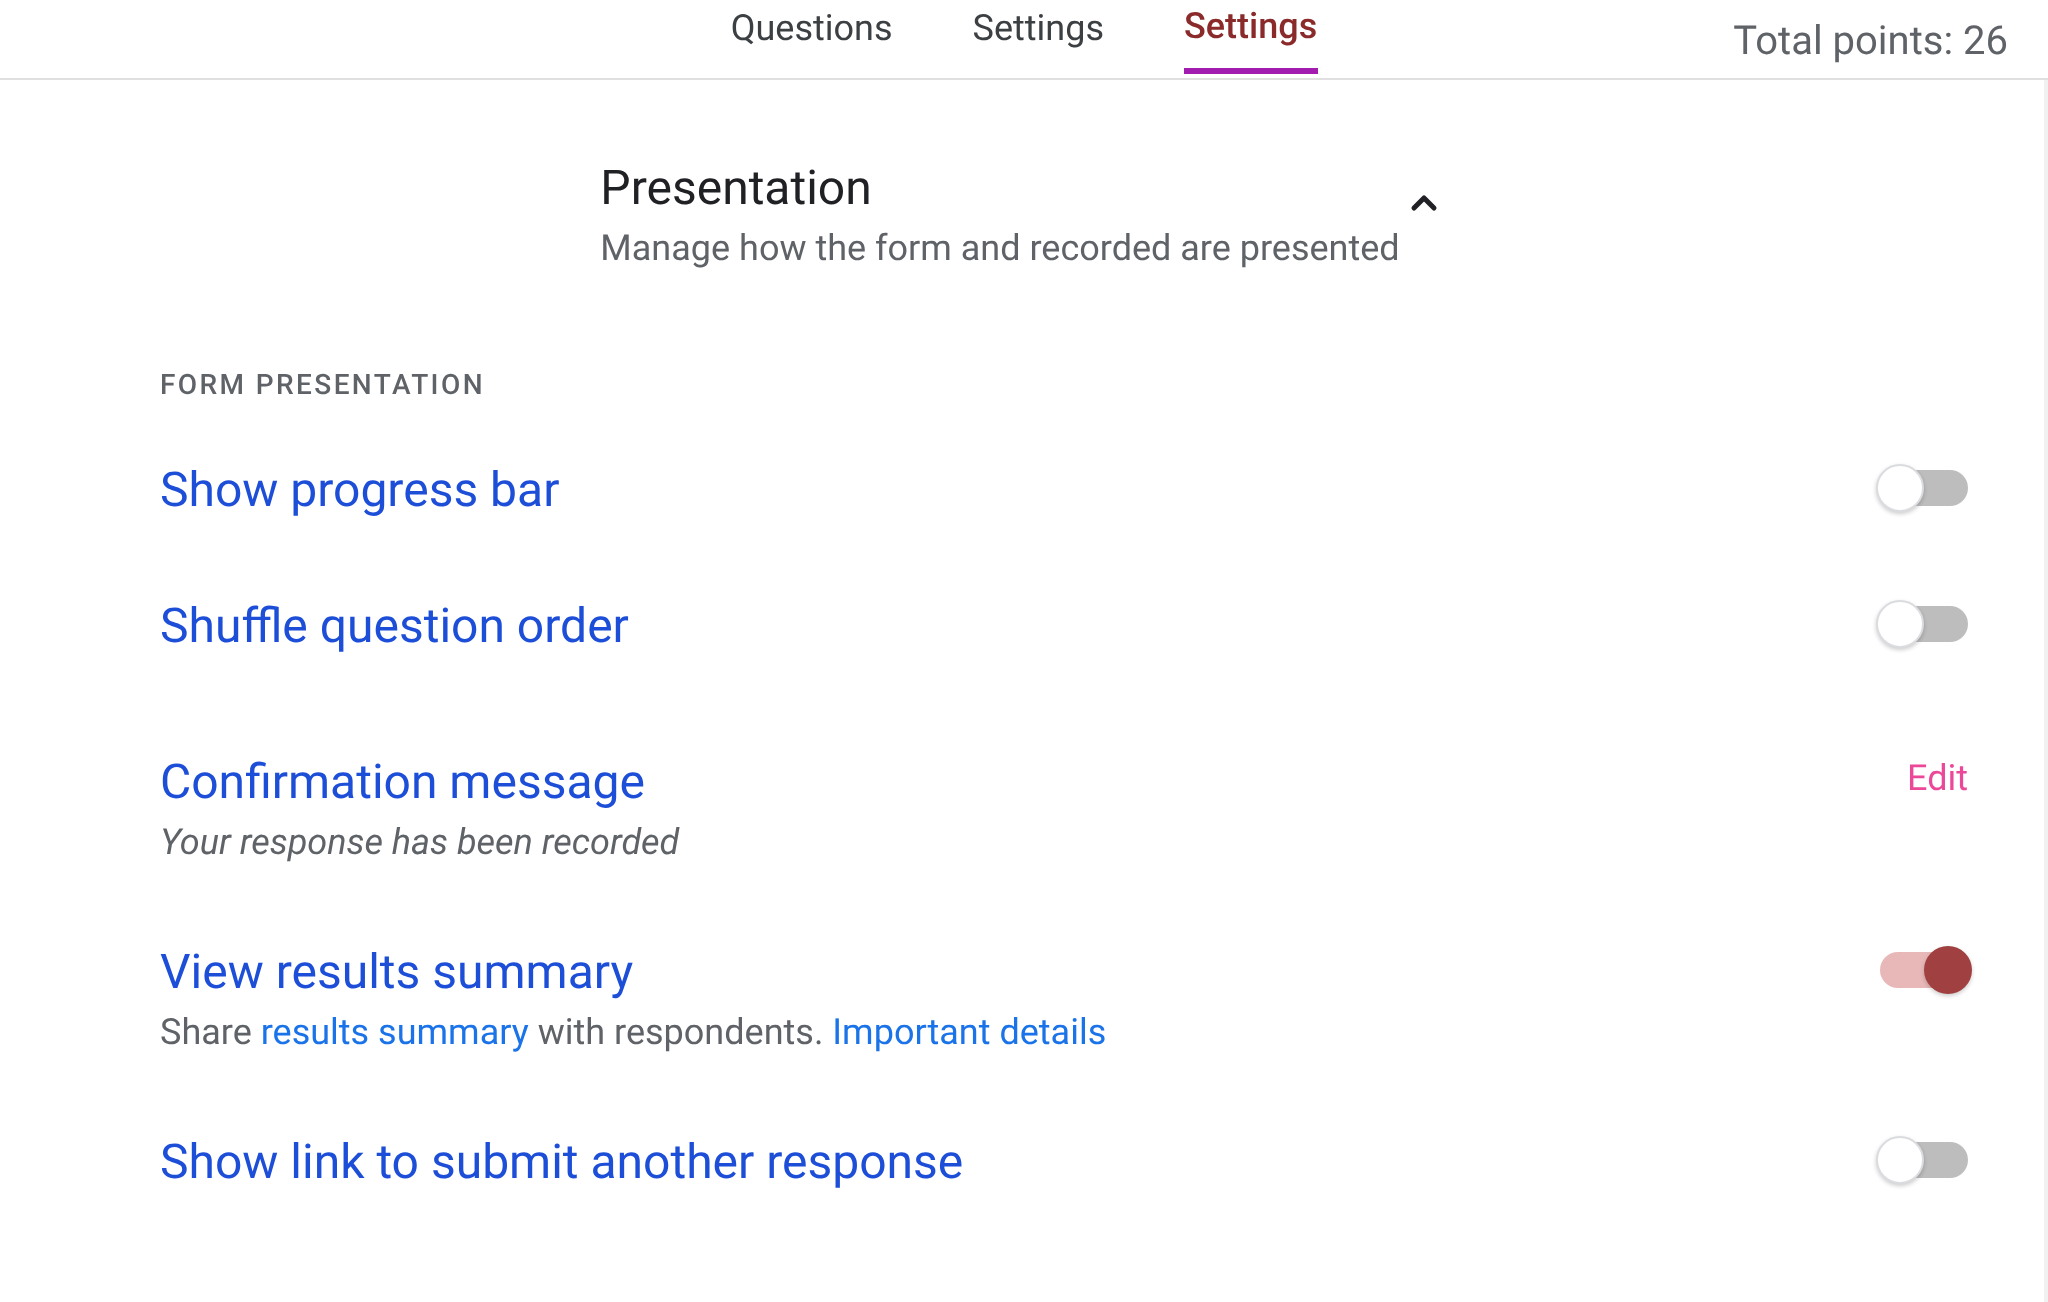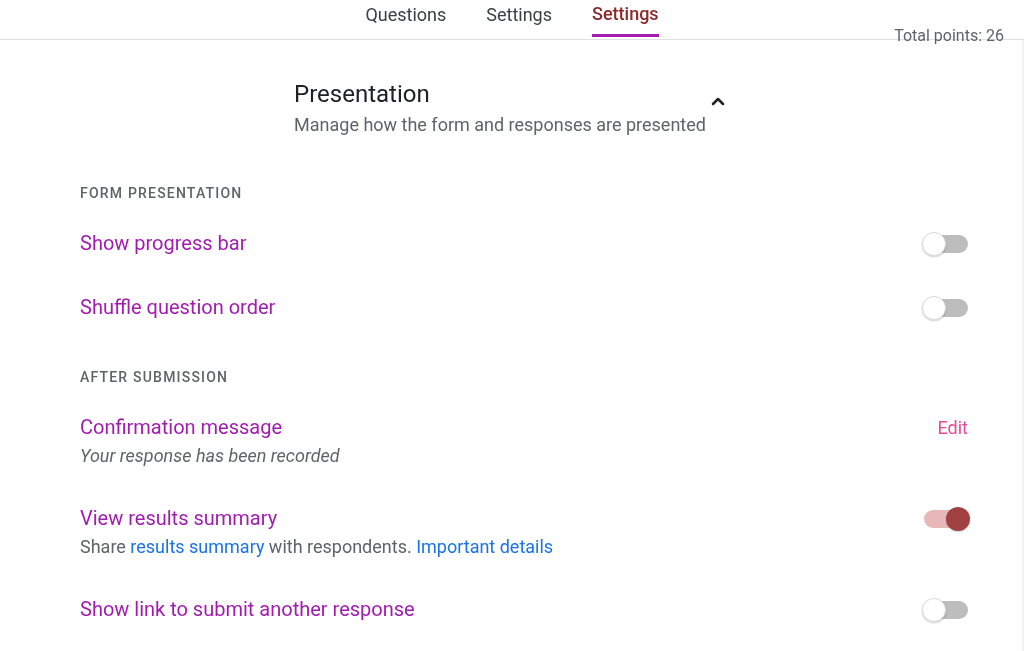--- a/index.html
+++ b/index.html
@@ -32,22 +32,22 @@
       cursor: pointer;
     }
     .tab.active {
       color: #8b2a2a;
       font-weight: 500;
       border-bottom: 3px solid #a21caf;
     }
     .points {
       position: absolute;
       right: 20px;
-      top: 26px;
-      font-size: 16px;
+      top: 8px;
+      font-size: 20px;
       color: #5f6368;
     }
     .content {
       padding: 40px 40px 0 40px;
     }
     .section-header {
       display: flex;
       justify-content: center;
       align-items: flex-start;
     }
@@ -60,41 +60,41 @@
       font-size: 18px;
       color: #5f6368;
     }
     .chevron {
       margin-top: 10px;
       cursor: pointer;
     }
     .subsection {
       margin-top: 50px;
       margin-left: 40px;
-      margin-right: 16px;
+      margin-right: 0;
     }
     .subsection-title {
       font-size: 14px;
       letter-spacing: 1.2px;
       color: #5f6368;
       font-weight: 500;
       margin-bottom: 30px;
     }
     .row {
       display: flex;
       justify-content: space-between;
       align-items: flex-start;
       margin-bottom: 40px;
     }
     .row-left {
       flex: 1;
     }
     .row-label {
-      font-size: 20px;
-      color: #a21caf;
+      font-size: 24px;
+      color: #1d4ed8;
     }
     .row-sub {
       font-size: 18px;
       color: #5f6368;
       margin-top: 6px;
     }
     .row-sub.italic {
       font-style: italic;
     }
     .row-sub .link {
@@ -160,21 +160,21 @@
     <div class="tab">Settings</div>
     <div class="tab active">Settings</div>
   </div>
   <div class="points">Total points: 26</div>
 </div>
 
 <div class="content">
   <div class="section-header">
     <div>
       <div class="section-title">Presentation</div>
-      <div class="section-subtitle">Manage how the form and responses are presented</div>
+      <div class="section-subtitle">Manage how the form and recorded are presented</div>
     </div>
     <div class="chevron">
       <svg width="24" height="24" viewBox="0 0 24 24">
           <path d="M7 14l5-5 5 5" stroke="#202124" stroke-width="2.5" fill="none" stroke-linecap="round" stroke-linejoin="round"></path>
         </svg>
     </div>
   </div>
 
   <div class="subsection">
     <div class="subsection-title">FORM PRESENTATION</div>
@@ -194,21 +194,20 @@
         <div class="row-label">Shuffle question order</div>
       </div>
       <div class="toggle">
         <div class="toggle-track"></div>
         <div class="toggle-thumb"></div>
       </div>
     </div>
   </div>
 
   <div class="subsection">
-    <div class="subsection-title">AFTER SUBMISSION</div>
 
     <div class="row">
       <div class="row-left">
         <div class="row-label">Confirmation message</div>
         <div class="row-sub italic">Your response has been recorded</div>
       </div>
       <div class="edit-link">Edit</div>
     </div>
 
     <div class="row">

